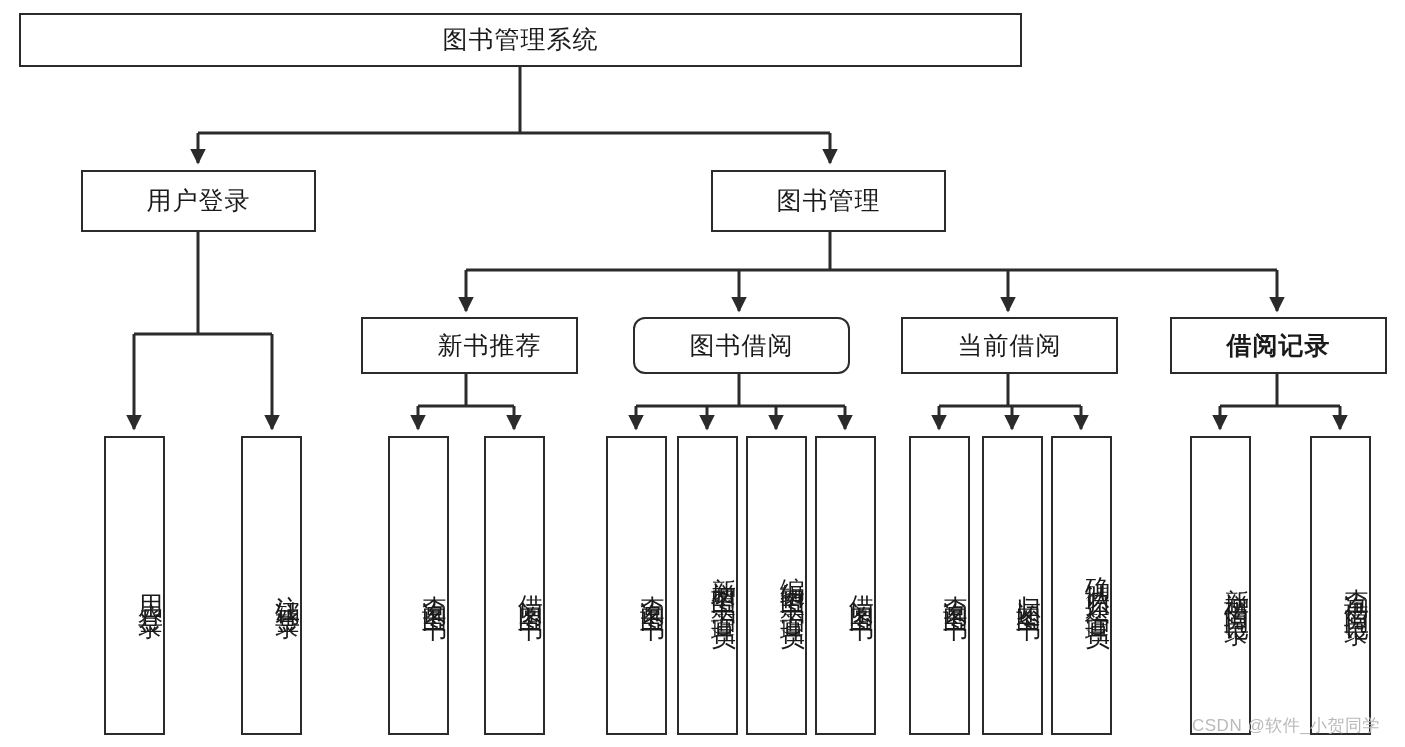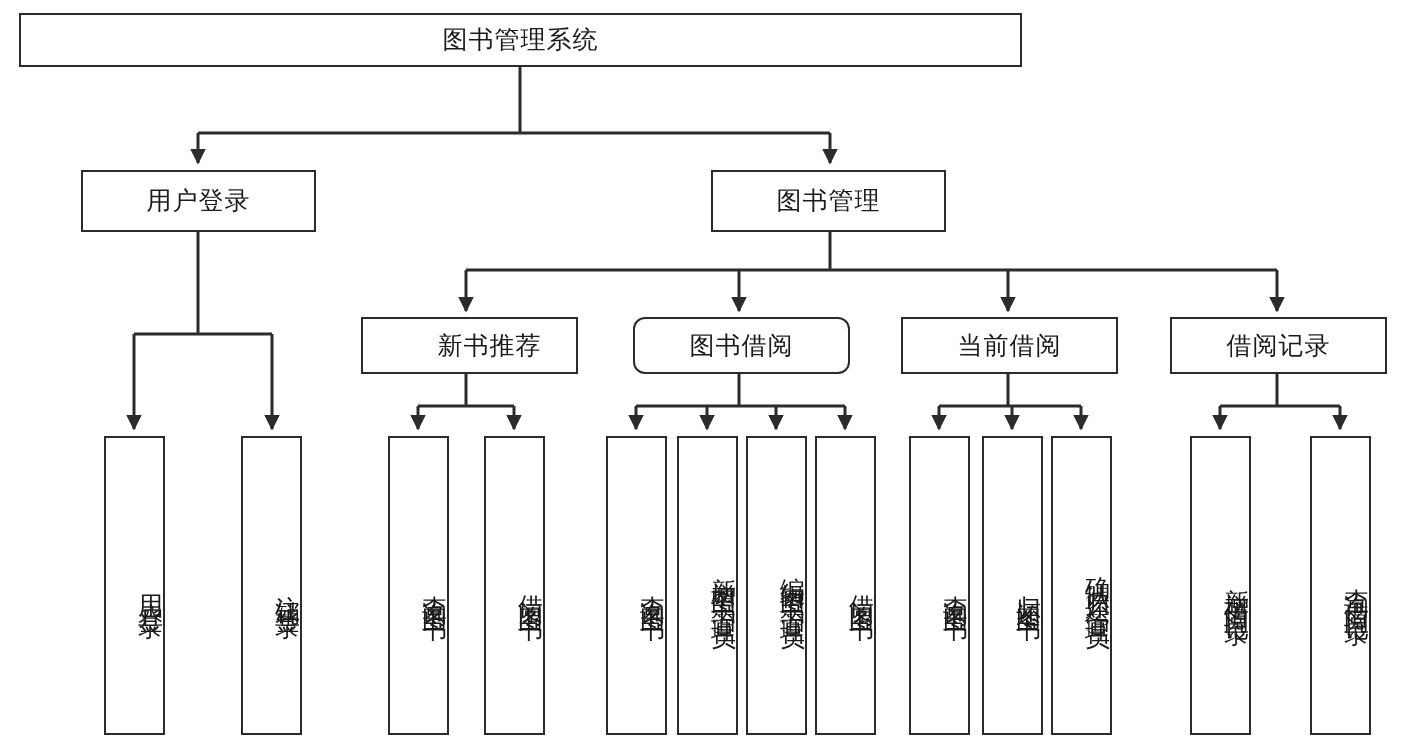--- a/index.html
+++ b/index.html
@@ -134,21 +134,21 @@
 
   <div class="node horiz" style="left:361px; top:317px; width:217px; height:57px;padding-left:40px;">
     <span>新书推荐</span>
   </div>
   <div class="node horiz" style="left:633px; top:317px; width:217px; height:57px;border-radius:12px;">
     <span>图书借阅</span>
   </div>
   <div class="node horiz" style="left:901px; top:317px; width:217px; height:57px;">
     <span>当前借阅</span>
   </div>
-  <div class="node horiz" style="left:1170px; top:317px; width:217px; height:57px;">
+  <div class="node horiz" style="left:1170px; top:317px; width:217px; height:57px;font-weight:bold;">
     <span>借阅记录</span>
   </div>
 
   <div class="node vert" style="left:104px; top:436px; width:61px; height:299px;">
     <span class="vtext">用户登录</span>
   </div>
   <div class="node vert" style="left:241px; top:436px; width:61px; height:299px;">
     <span class="vtext">注销登录</span>
   </div>
 
@@ -182,14 +182,15 @@
     <span class="vtext">确认归还（管理员）</span>
   </div>
 
   <div class="node vert" style="left:1190px; top:436px; width:61px; height:299px;">
     <span class="vtext">新增借阅记录</span>
   </div>
   <div class="node vert" style="left:1310px; top:436px; width:61px; height:299px;">
     <span class="vtext">查询借阅记录</span>
   </div>
 
+  <div class="watermark">CSDN @软件_小贺同学</div>
 
 </div>
 
 </body></html>

